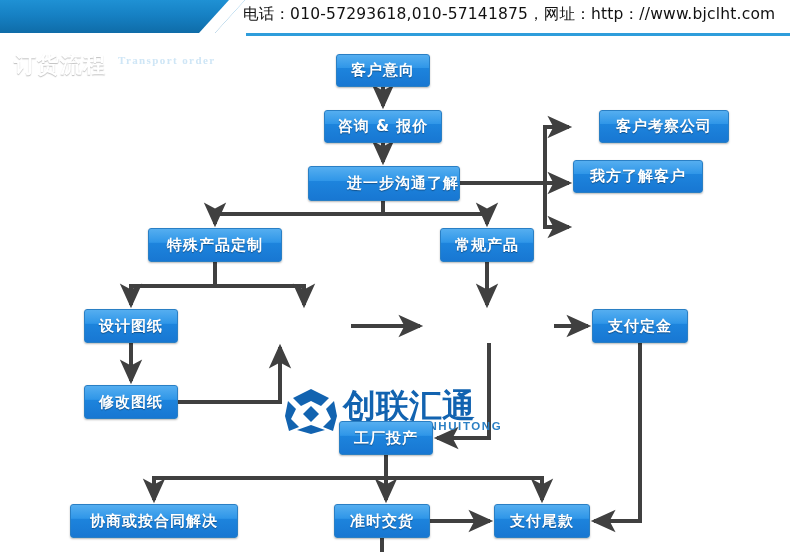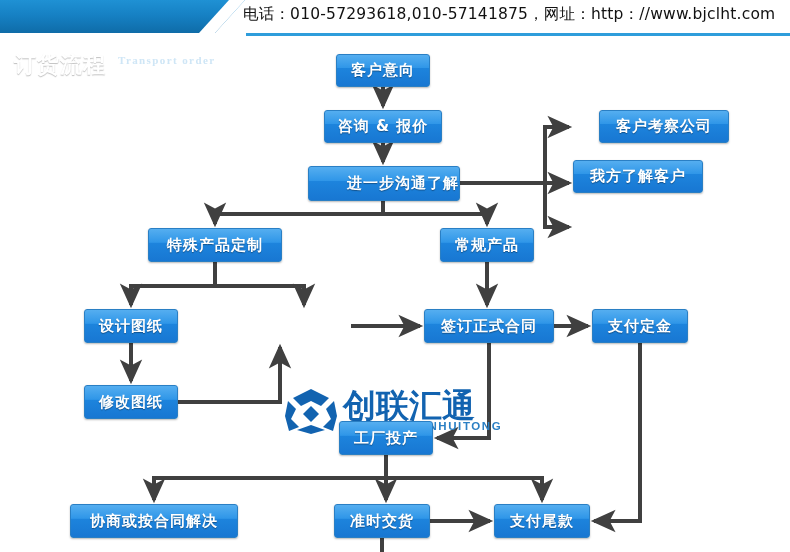--- a/index.html
+++ b/index.html
@@ -164,21 +164,20 @@
   </svg>
 
   <div class="node" style="left:336px;top:6px;width:94px;height:33px;">客户意向</div>
   <div class="node" style="left:324px;top:62px;width:118px;height:33px;">咨询 &amp; 报价</div>
   <div class="node" style="left:308px;top:118px;width:152px;height:35px;padding-left:38px;">进一步沟通了解</div>
   <div class="node" style="left:573px;top:62px;width:130px;height:33px;margin-left:26px;">客户考察公司</div>
   <div class="node" style="left:573px;top:112px;width:130px;height:33px;">我方了解客户</div>
   <div class="node" style="left:148px;top:180px;width:134px;height:34px;">特殊产品定制</div>
   <div class="node" style="left:440px;top:180px;width:94px;height:34px;">常规产品</div>
   <div class="node" style="left:84px;top:261px;width:94px;height:34px;">设计图纸</div>
-  <div class="node" style="left:424px;top:261px;width:130px;height:34px;">签订正式合同</div>
   <div class="node" style="left:592px;top:261px;width:96px;height:34px;">支付定金</div>
   <div class="node" style="left:84px;top:337px;width:94px;height:34px;">修改图纸</div>
   <div class="node" style="left:339px;top:373px;width:94px;height:34px;">工厂投产</div>
   <div class="node" style="left:70px;top:456px;width:168px;height:34px;">协商或按合同解决</div>
   <div class="node" style="left:334px;top:456px;width:96px;height:34px;">准时交货</div>
   <div class="node" style="left:494px;top:456px;width:96px;height:34px;">支付尾款</div>
 
   <div id="logo">
     <svg id="logo-mark" viewBox="0 0 52 46" xmlns="http://www.w3.org/2000/svg">
       <path d="M26 1 L44 10 L36 18 L26 13 L16 18 L8 10 Z" fill="#1263b0"></path>

